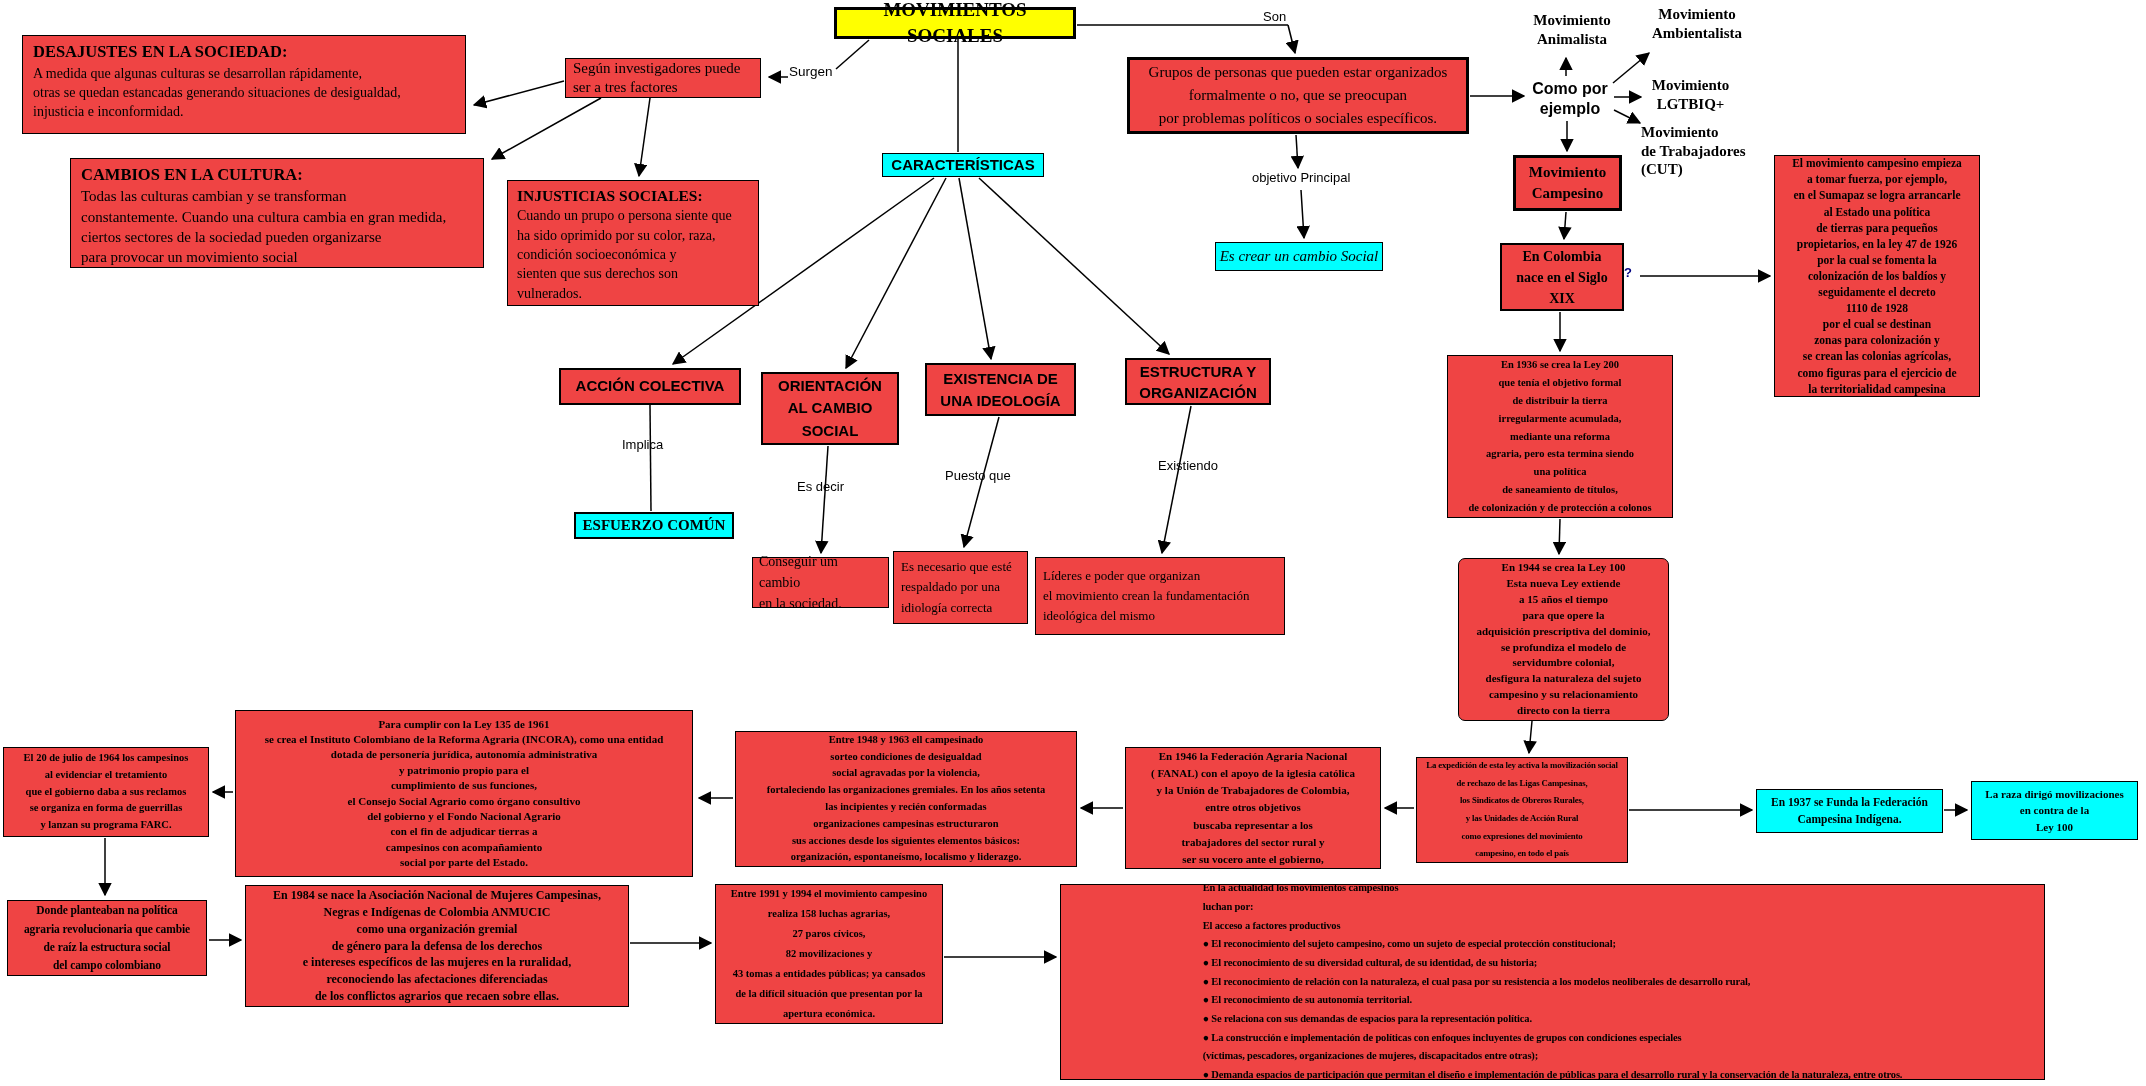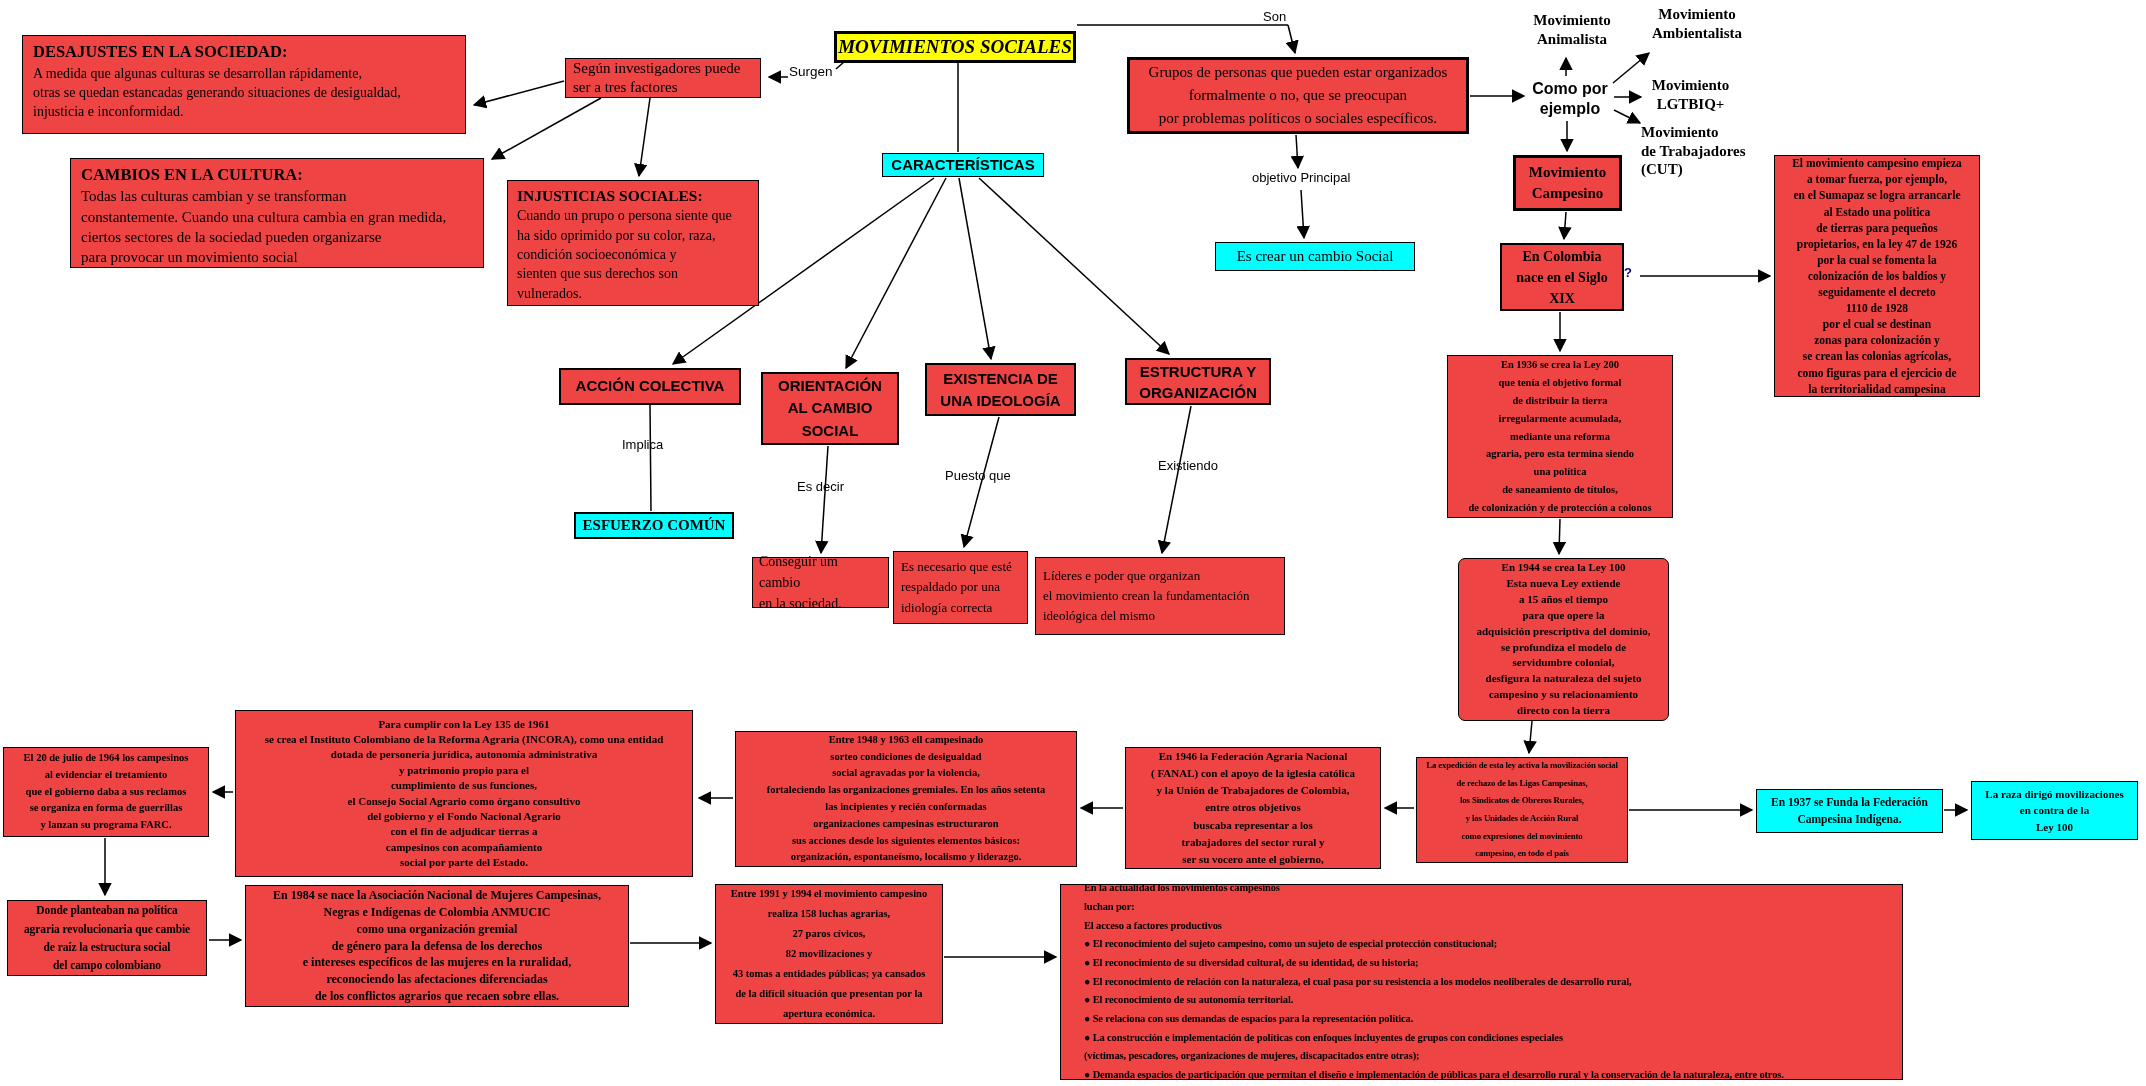--- a/index.html
+++ b/index.html
@@ -7,21 +7,21 @@
           font-family:"Liberation Serif",serif;color:#000;}
   #wires{position:absolute;left:0;top:0;z-index:1;pointer-events:none;}
   .node{position:absolute;box-sizing:border-box;background:#ef4444;border:1.5px solid #000;
         display:flex;align-items:center;justify-content:center;text-align:center;
         white-space:pre-line;z-index:2;line-height:1.35;}
   .node.hb{display:block;text-align:left;}
   .node .hd{font-weight:bold;white-space:pre-line;}
   .node .bd{white-space:pre-line;}
   .left{text-align:left;justify-content:flex-start;}
   .bold{font-weight:bold;}
-  .italic{font-style:italic;margin-top:24px;}
+  .italic{}
   .sans{font-family:"Liberation Sans",sans-serif;}
   .yellow{background:#ffff00;}
   .cyan{background:#00ffff;}
   .plain{border:none;background:transparent;}
   .lbl{position:absolute;z-index:3;font-family:"Liberation Sans",sans-serif;
        white-space:pre-line;color:#000;}
 </style>
 </head>
 <body>
 
@@ -76,21 +76,21 @@
   </svg>
 <div class="node yellow bold italic" style="left: 834px; top: 7px; width: 242px; font-size: 19px; height: 32px; border-width: 3px;"><span>MOVIMIENTOS SOCIALES</span></div>
     <div class="lbl cyan plain sans" style="left: 789px; top: 64px; width: 45px; font-size: 13.5px;"><span>Surgen</span></div>
     <div class="lbl plain sans" style="left: 1263px; top: 9px; width: 36px; font-size: 13px;"><span>Son</span></div>
     <div class="node left" style="left: 565px; top: 58px; width: 196px; font-size: 15px; height: 40px; line-height: 1.3; padding: 2px 7px;"><span>Según investigadores puede
 ser a tres factores</span></div>
     <div class="node " style="left: 1127px; top: 57px; width: 342px; font-size: 15px; height: 77px; line-height: 1.55; border-width: 3px;"><span>Grupos de personas que pueden estar organizados
 formalmente o no, que se preocupan
 por problemas políticos o sociales específicos.</span></div>
     <div class="lbl plain sans" style="left: 1252px; top: 170px; width: 110px; font-size: 13px;"><span>objetivo Principal</span></div>
-    <div class="node cyan" style="left: 1215px; top: 242px; width: 200px; font-size: 15px; height: 29px;"><span>Es crear un cambio Social</span></div>
+    <div class="node cyan" style="left: 1215px; top: 242px; width: 168px; font-size: 15px; height: 29px; font-style: italic;"><span>Es crear un cambio Social</span></div>
     <div class="node cyan bold sans" style="left: 882px; top: 153px; width: 162px; font-size: 15px; height: 24px; border-width: 1px;"><span>CARACTERÍSTICAS</span></div>
     <div class="node hb" style="left: 22px; top: 35px; width: 444px; font-size: 14px; height: 99px; line-height: 1.38; padding: 5px 10px;"><div class="hd" style="font-size: 16.5px;">DESAJUSTES EN LA SOCIEDAD:</div><div class="bd">A medida que algunas culturas se desarrollan rápidamente,
 otras se quedan estancadas generando situaciones de desigualdad,
 injusticia e inconformidad.</div></div>
     <div class="node hb" style="left: 70px; top: 158px; width: 414px; font-size: 15px; height: 110px; line-height: 1.35; padding: 5px 10px;"><div class="hd" style="font-size: 16.5px;">CAMBIOS EN LA CULTURA:</div><div class="bd">Todas las culturas cambian y se transforman
 constantemente. Cuando una cultura cambia en gran medida,
 ciertos sectores de la sociedad pueden organizarse
  para provocar un movimiento social</div></div>
     <div class="node hb" style="left: 507px; top: 180px; width: 252px; font-size: 14px; height: 126px; line-height: 1.38; padding: 4px 9px;"><div class="hd" style="font-size: 15.5px;">INJUSTICIAS SOCIALES:</div><div class="bd">Cuando un prupo o persona siente que
 ha sido oprimido por su color, raza,
@@ -221,21 +221,21 @@
 e intereses específicos de las mujeres en la ruralidad,
 reconociendo las afectaciones diferenciadas
 de los conflictos agrarios que recaen sobre ellas.</span></div>
     <div class="node bold" style="left: 715px; top: 884px; width: 228px; font-size: 10.5px; height: 140px; line-height: 1.9; padding: 2px 5px;"><span>Entre 1991 y 1994 el movimiento campesino
 realiza 158 luchas agrarias,
 27 paros cívicos,
 82 movilizaciones y
 43 tomas a entidades públicas; ya cansados
 de la difícil situación que presentan por la
 apertura económica.</span></div>
-    <div class="node bold left" style="left: 1060px; top: 884px; width: 843px; font-size: 10.5px; height: 196px; line-height: 1.78; padding: 5px 23px; letter-spacing: -0.15px;"><span>En la actualidad los movimientos campesinos
+    <div class="node bold left" style="left: 1060px; top: 884px; width: 985px; font-size: 10.5px; height: 196px; line-height: 1.78; padding: 5px 23px; letter-spacing: -0.15px; justify-content: center;"><span>En la actualidad los movimientos campesinos
 luchan por:
   El acceso a factores productivos
 ● El reconocimiento del sujeto campesino, como un sujeto de especial protección constitucional;
 ● El reconocimiento de su diversidad cultural, de su identidad, de su historia;
 ● El reconocimiento de relación con la naturaleza, el cual pasa por su resistencia a los modelos neoliberales de desarrollo rural,
 ● El reconocimiento de su autonomía territorial.
 ● Se relaciona con sus demandas de espacios para la representación política.
 ● La construcción e implementación de políticas con enfoques incluyentes de grupos con condiciones especiales
  (víctimas, pescadores, organizaciones de mujeres, discapacitados entre otras);
 ● Demanda espacios de participación que permitan el diseño e implementación de públicas para el desarrollo rural y la conservación de la naturaleza, entre otros.</span></div>

